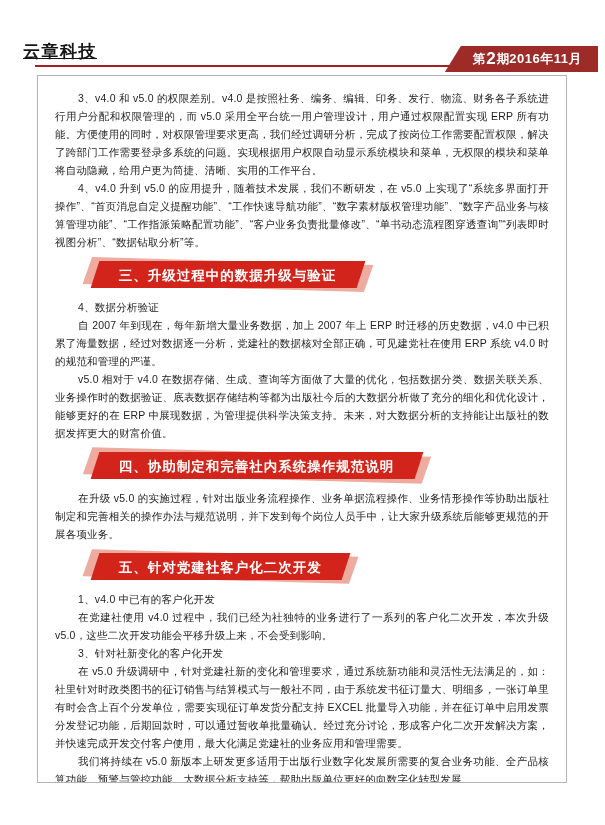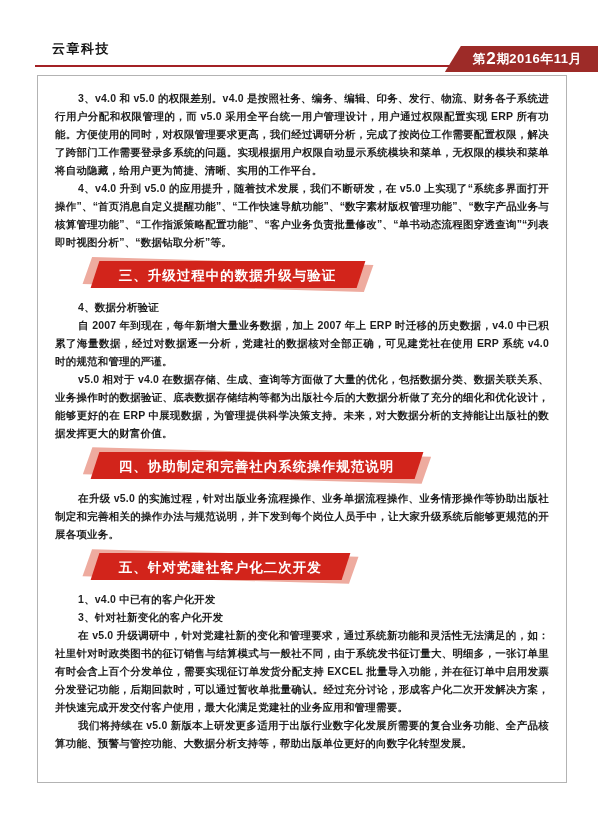--- a/index.html
+++ b/index.html
@@ -5,23 +5,24 @@
   html,body{margin:0;padding:0;}
   body{
     width:605px;height:825px;
     background:#ffffff;
     position:relative;
     font-family:"Liberation Sans","DejaVu Sans",sans-serif;
     overflow:hidden;
   }
   
   .brand{
-    position:absolute;left:52px;top:40px;
-    font-size:13px;font-weight:bold;color:#151515;
+    position:absolute;left:23px;top:40px;
+    font-size:17px;font-weight:bold;color:#151515;
     letter-spacing:1.5px;
+    text-decoration:underline;
   }
   .header-rule{
     position:absolute;left:35px;top:65px;height:2px;width:430px;
     background:#a32125;
   }
   .issue-banner{
     position:absolute;top:46px;right:7px;height:26px;
     background:#9d2b28;
     clip-path:polygon(16px 0,100% 0,100% 100%,0 100%);
     display:flex;align-items:center;
@@ -34,21 +35,21 @@
   
   .content-box{
     position:absolute;left:37px;top:75px;width:530px;height:708px;
     border:1px solid #b3b3b3;
     box-sizing:border-box;
     padding:13px 17px 10px 17px;
     overflow:hidden;
   }
   .para, .subhead{
     font-size:10.5px;line-height:18px;
-    color:#1e1e1e;font-weight:700;
+    color:#1e1e1e;font-weight:400;
     text-align:justify;
     text-indent:2.2em;
     margin:0;
     letter-spacing:.2px;
   }
   
   .sec-banner{
     position:relative;
     margin:10px 0 10px 40px;
     width:fit-content;height:27px;
@@ -105,17 +106,18 @@
   </div>
 
   <p class="para">在升级 v5.0 的实施过程，针对出版业务流程操作、业务单据流程操作、业务情形操作等协助出版社制定和完善相关的操作办法与规范说明，并下发到每个岗位人员手中，让大家升级系统后能够更规范的开展各项业务。</p>
 
   <div class="sec-banner">
     <div class="bg"></div>
     <div class="fg"><span>五、针对党建社客户化二次开发</span></div>
   </div>
 
   <p class="subhead">1、v4.0 中已有的客户化开发</p>
+  <p class="para">在党建社使用 v4.0 过程中，我们已经为社独特的业务进行了一系列的客户化二次开发，本次升级 v5.0，这些二次开发功能会平移升级上来，不会受到影响。</p>
   <p class="subhead">3、针对社新变化的客户化开发</p>
   <p class="para">在 v5.0 升级调研中，针对党建社新的变化和管理要求，通过系统新功能和灵活性无法满足的，如：社里针对时政类图书的征订销售与结算模式与一般社不同，由于系统发书征订量大、明细多，一张订单里有时会含上百个分发单位，需要实现征订单发货分配支持 EXCEL 批量导入功能，并在征订单中启用发票分发登记功能，后期回款时，可以通过暂收单批量确认。经过充分讨论，形成客户化二次开发解决方案，并快速完成开发交付客户使用，最大化满足党建社的业务应用和管理需要。</p>
   <p class="para">我们将持续在 v5.0 新版本上研发更多适用于出版行业数字化发展所需要的复合业务功能、全产品核算功能、预警与管控功能、大数据分析支持等，帮助出版单位更好的向数字化转型发展。</p>
 
 </div>
 
 </body></html>

